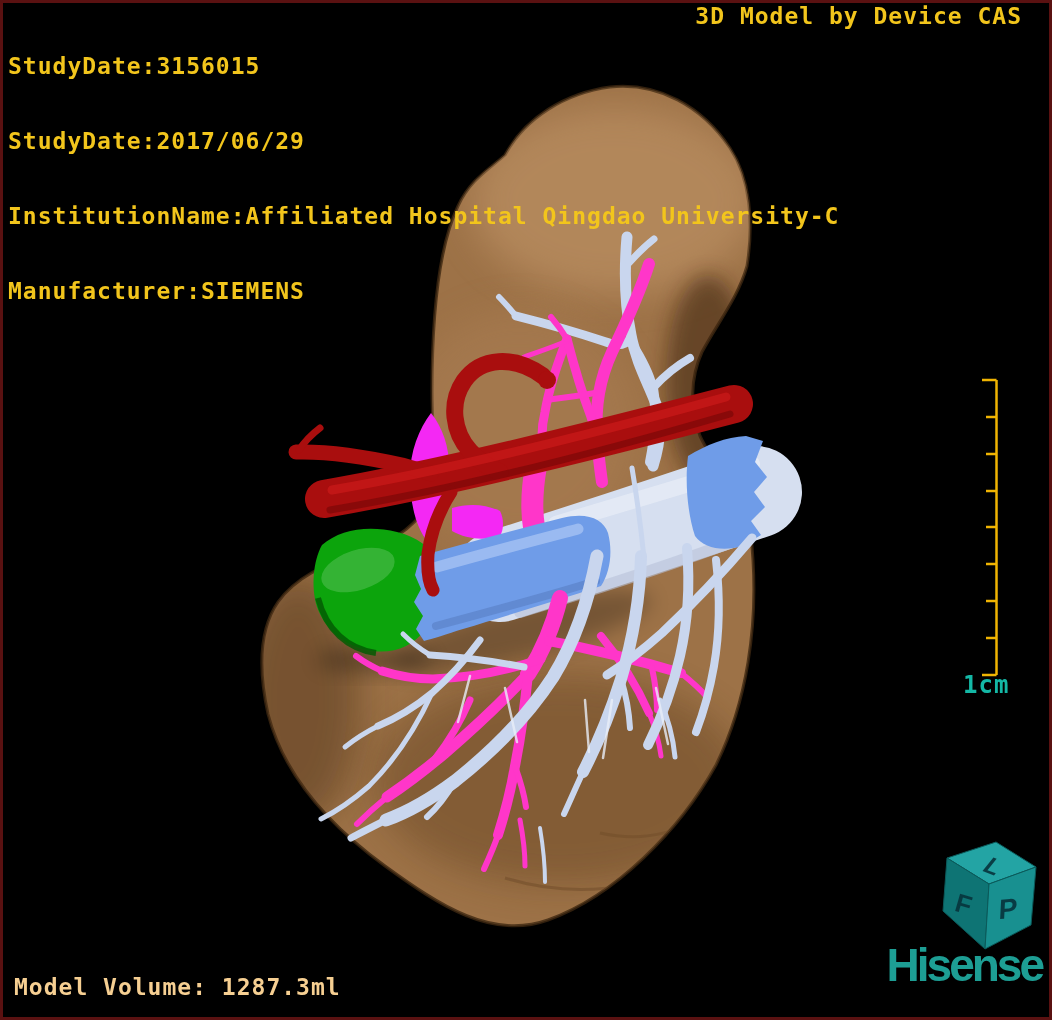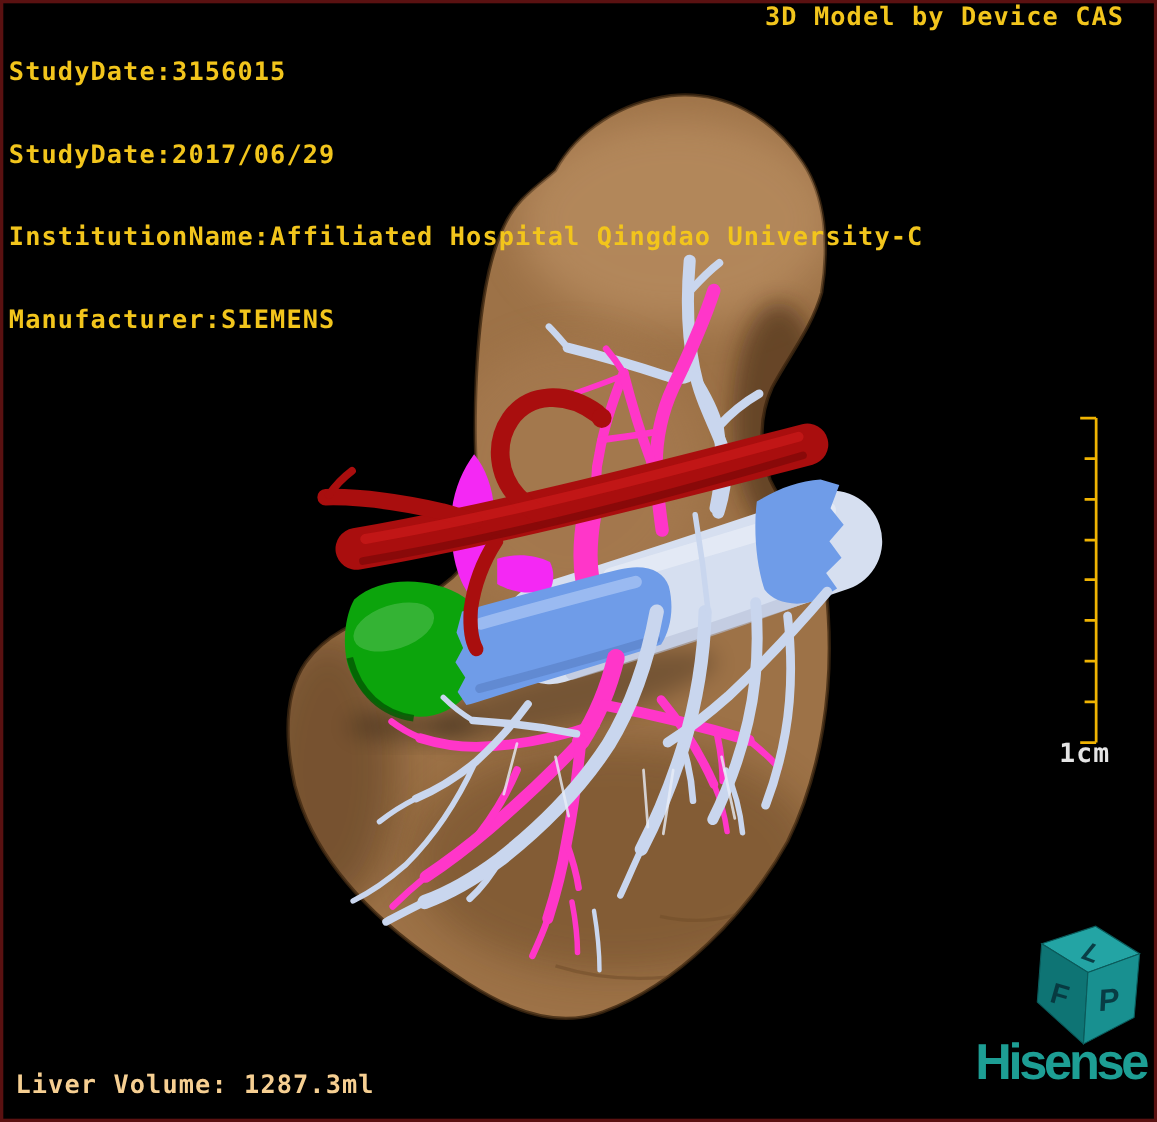--- a/index.html
+++ b/index.html
@@ -190,20 +190,20 @@
 
   <div class="overlay hud header-block">
     <div style="color: rgb(242, 197, 28);">StudyDate:3156015</div>
     <div style="color: rgb(242, 197, 28);">StudyDate:2017/06/29</div>
     <div style="color: rgb(242, 197, 28);">InstitutionName:Affiliated Hospital Qingdao University-C</div>
     <div style="color: rgb(242, 197, 28);">Manufacturer:SIEMENS</div>
   </div>
 
   <div class="overlay hud title" style="color: rgb(242, 197, 28);">3D Model by Device CAS</div>
 
-  <div class="overlay scale-label" style="color: #e5e5e5;">1cm</div>
-
-  <div class="overlay volume" style="color: rgb(246, 207, 146);">Liver Volume: 1287.3ml</div>
+  <div class="overlay scale-label" style="color: #14b8a6;">1cm</div>
+
+  <div class="overlay volume" style="color: rgb(246, 207, 146);">Model Volume: 1287.3ml</div>
 
   <div class="overlay logo" style="color: rgb(29, 158, 148);">Hisense</div>
 
   <div class="frame" style="border-color: rgb(90, 17, 17);"></div>
 </div>
 
 </body></html>

